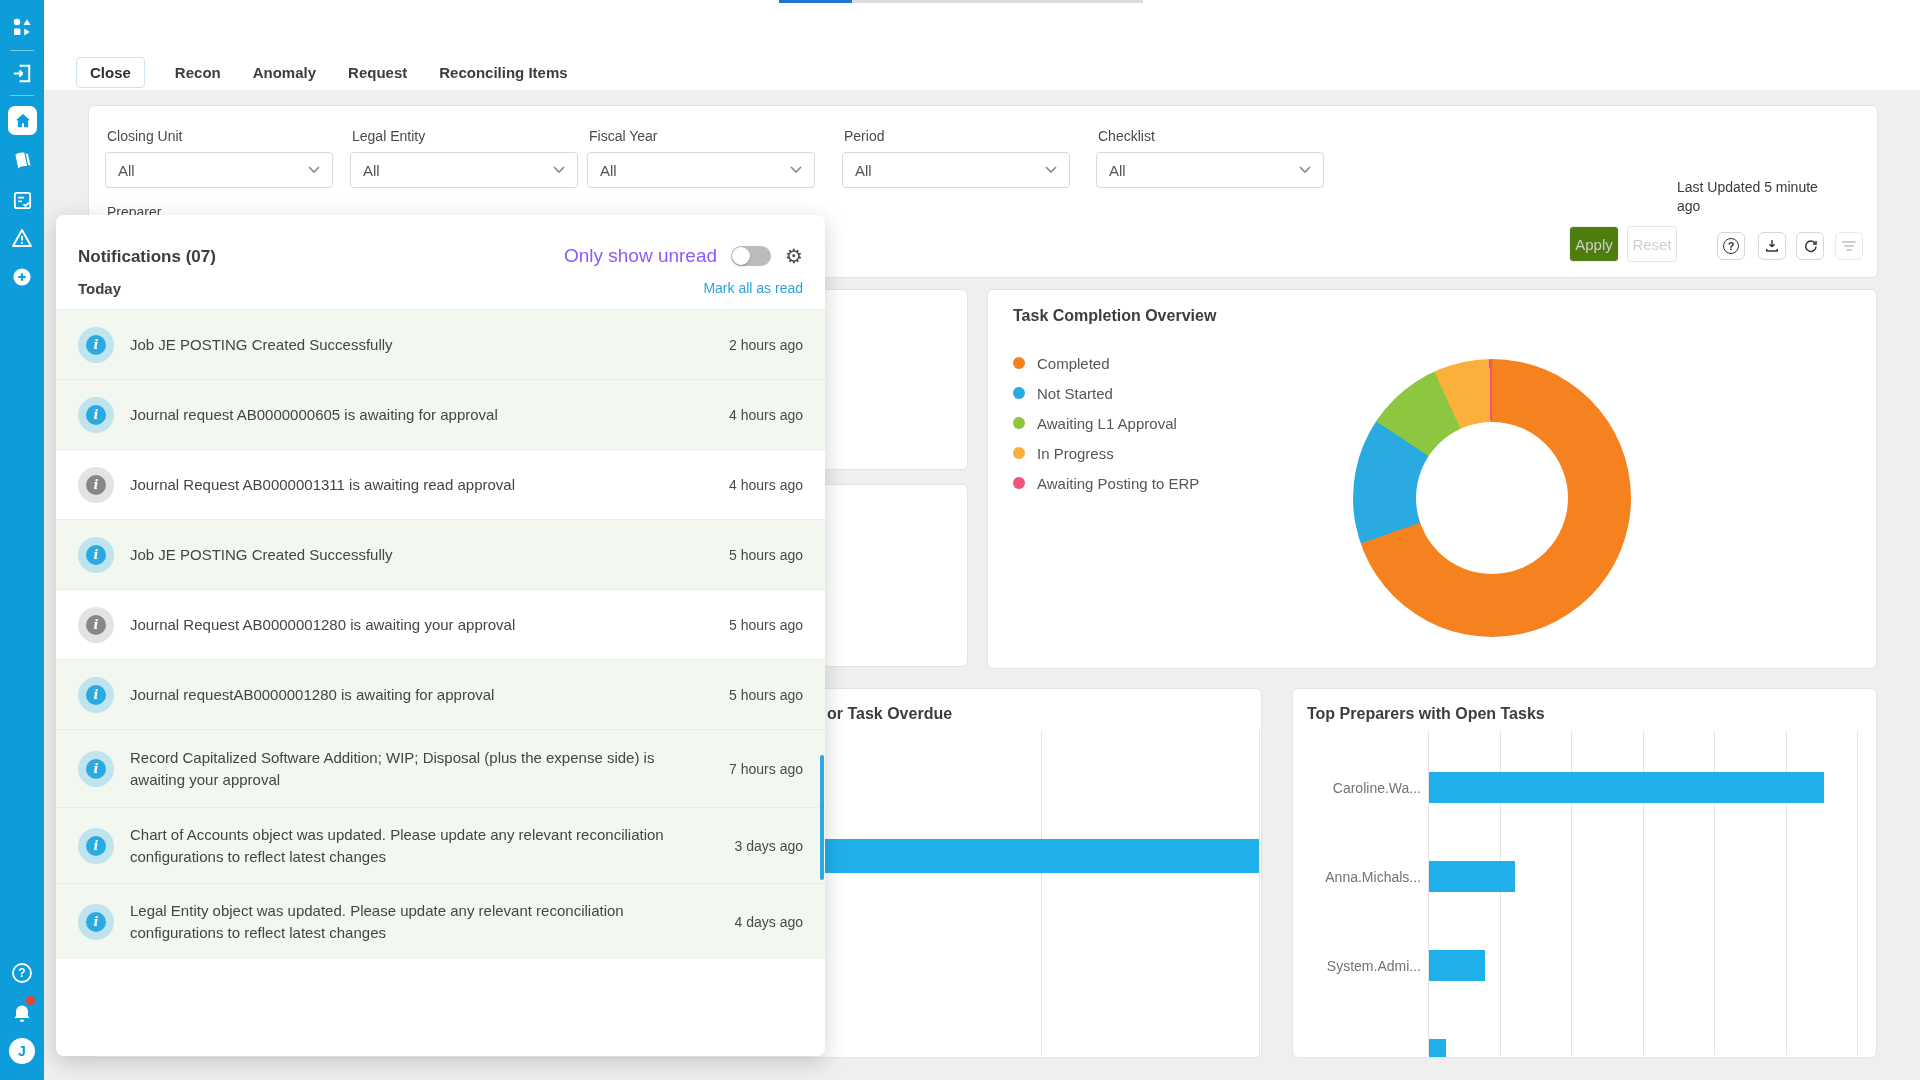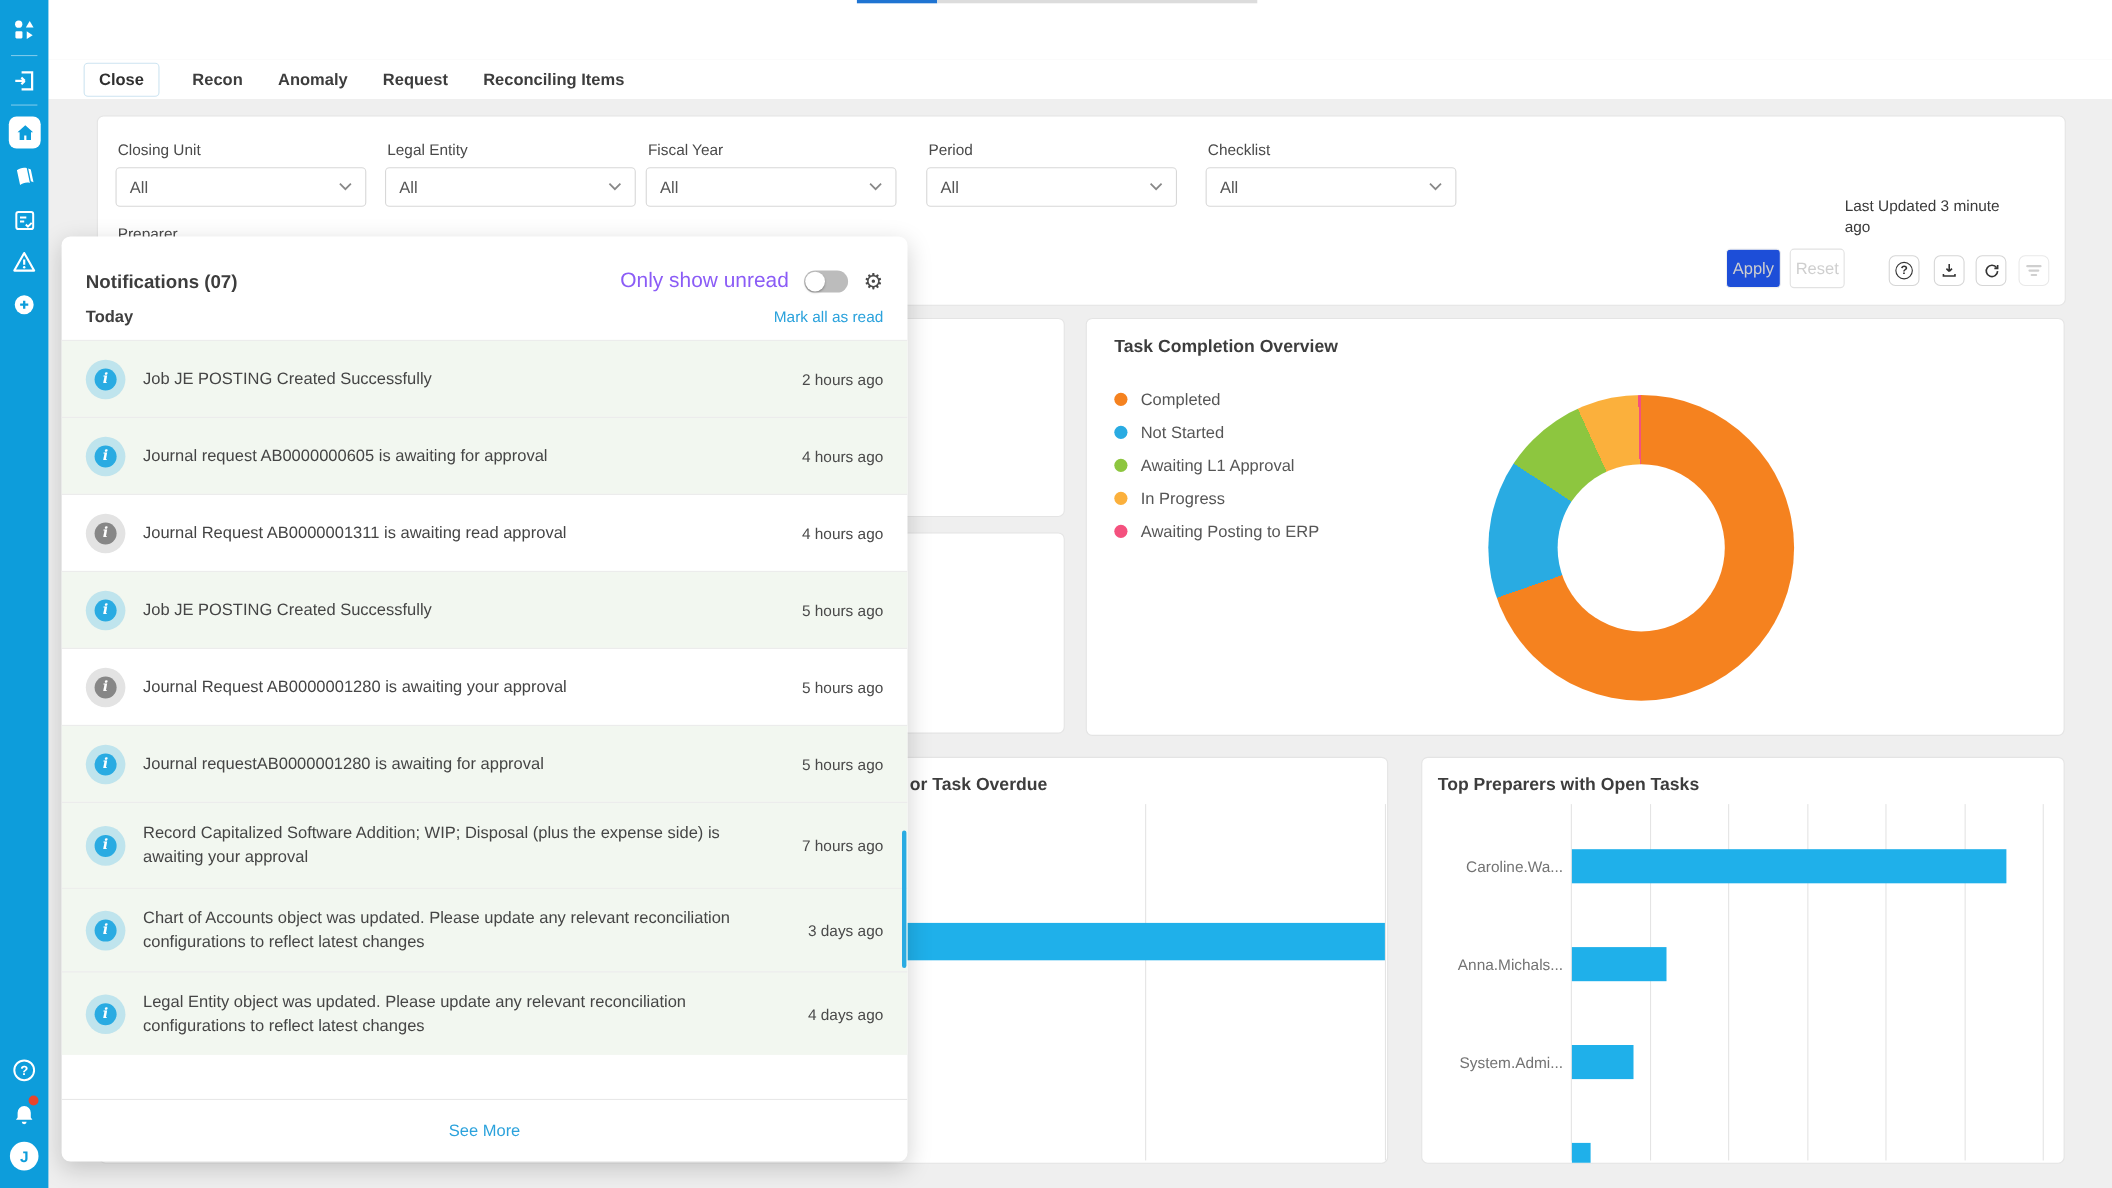--- a/index.html
+++ b/index.html
@@ -31,21 +31,21 @@
   
   .card{position:absolute;background:#fff;border:1px solid #e4e4e4;border-radius:6px;}
   .card-title{font-size:16px;font-weight:bold;color:#3d3d3d;}
 
   
   .f-label{position:absolute;font-size:14px;color:#4a4a4a;}
   .f-box{position:absolute;width:228px;height:36px;border:1px solid #d8d8d8;border-radius:4px;background:#fff;display:flex;align-items:center;padding:0 12px;font-size:15px;color:#555;}
   .f-box svg{margin-left:auto;}
   .last-updated{position:absolute;left:1588px;top:72px;width:160px;font-size:14px;color:#3a3a3a;line-height:1.35;}
   .btn{position:absolute;height:36px;border-radius:4px;font-size:15px;display:flex;align-items:center;justify-content:center;}
-  .btn-apply{left:1480px;top:120px;width:50px;background:#1d4ed8;border:1px solid #f0f0f0;color:#cfcfcf;}
+  .btn-apply{left:1480px;top:120px;width:50px;background:#4d7c0f;border:1px solid #f0f0f0;color:#cfcfcf;}
   .btn-reset{left:1538px;top:120px;width:50px;background:#fff;border:1px solid #e2e2e2;color:#cfcfcf;}
   .icon-btn{position:absolute;top:126px;width:28px;height:28px;border:1px solid #d6d6d6;border-radius:6px;background:#fff;display:flex;align-items:center;justify-content:center;}
   .icon-btn.disabled{border-color:#e9e9e9;}
   .help-circ{width:16px;height:16px;border:1.6px solid #333;border-radius:50%;font-size:11px;font-weight:bold;color:#333;display:flex;align-items:center;justify-content:center;}
   .filter-lines span{display:block;height:2px;background:#cfcfcf;margin:2px auto;border-radius:1px;}
 
   
   .legend-item{display:flex;align-items:center;gap:12px;height:30px;}
   .legend-dot{width:12px;height:12px;border-radius:50%;flex-shrink:0;}
   .legend-label{font-size:15px;color:#565656;}
@@ -215,21 +215,21 @@
       </div>
     <div class="f-box" style="left:1007px;top:46px">
         <span>All</span>
         <svg width="12" height="8" viewBox="0 0 12 8">
           <path d="m1 1 5 5 5-5" fill="none" stroke="#888" stroke-width="1.6"></path>
         </svg>
       </div>
 
     <div class="f-label" style="left:18px;top:98px">Preparer</div>
 
-    <div class="last-updated">Last Updated 3 minute ago</div>
+    <div class="last-updated">Last Updated 5 minute ago</div>
     <div class="btn btn-apply">Apply</div>
     <div class="btn btn-reset">Reset</div>
 
     <div class="icon-btn" style="left:1628px">
         <div class="help-circ">?</div>
       </div>
     <div class="icon-btn" style="left:1669px">
       <svg width="18" height="18" viewBox="0 0 24 24">
           <path d="M12 4v9m0 0 3.4-3.4M12 13 8.6 9.6" fill="none" stroke="#333" stroke-width="1.9"></path>
           <path d="M5 16v2.6h14V16" fill="none" stroke="#333" stroke-width="1.9"></path>
@@ -381,19 +381,16 @@
           <div class="n-time">3 days ago</div>
         </div>
         <div class="n-row unread tall2">
           <div class="n-halo">
             <div class="n-core">i</div>
           </div>
           <div class="n-text">Legal Entity object was updated. Please update any relevant reconciliation configurations to reflect latest changes</div>
           <div class="n-time">4 days ago</div>
         </div>
       </div>
-    <div class="n-foot">
-      <span class="n-see">See More</span>
-    </div>
     <div class="n-scroll"></div>
   </div>
 
 </div>
 
 </body></html>

